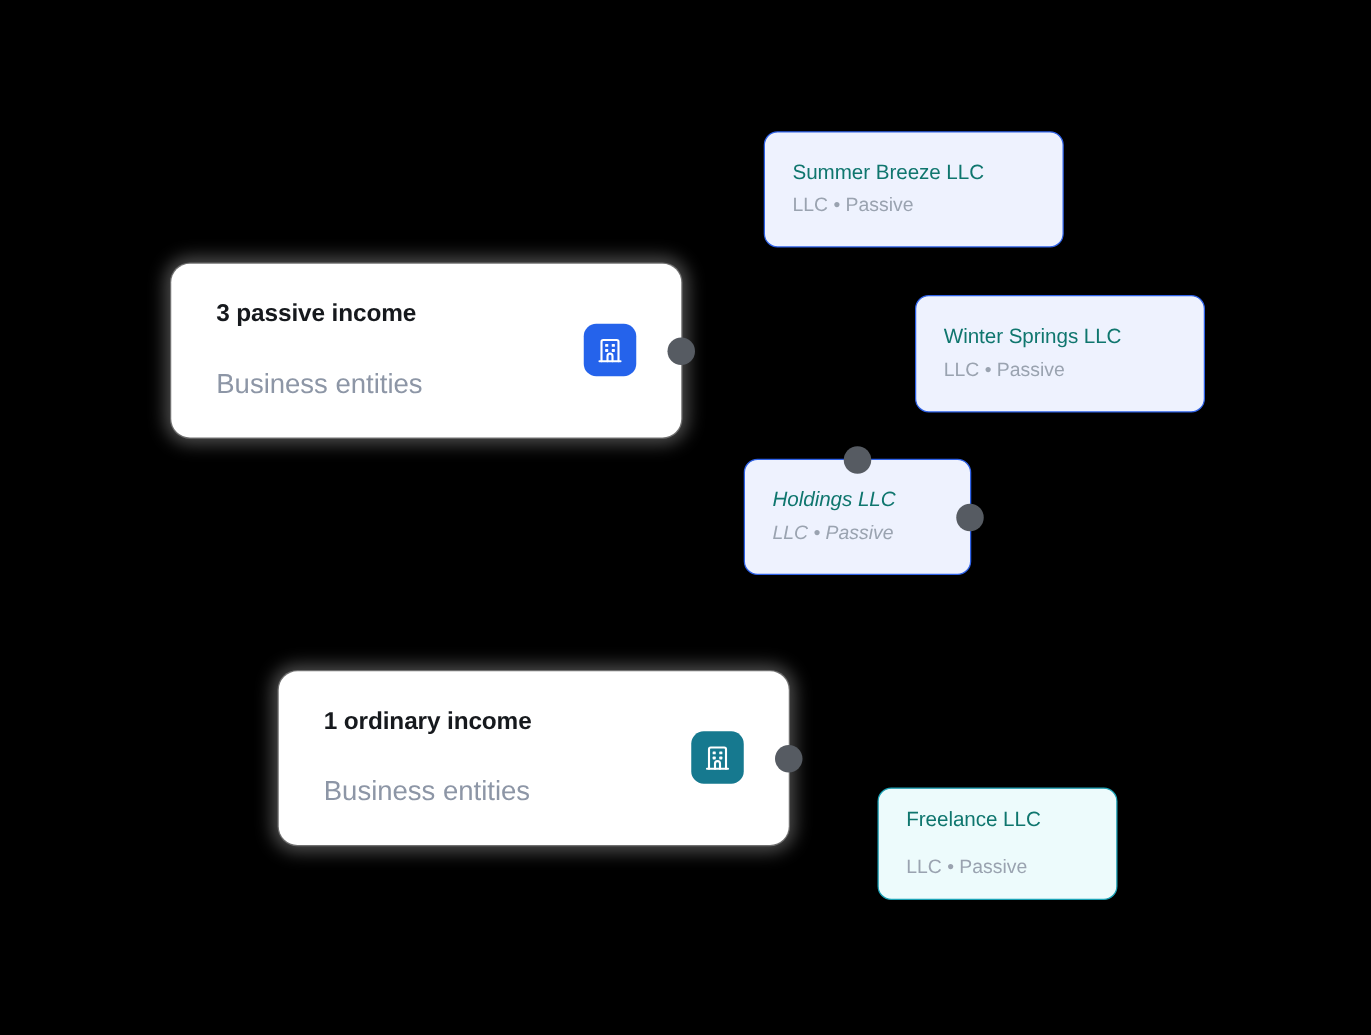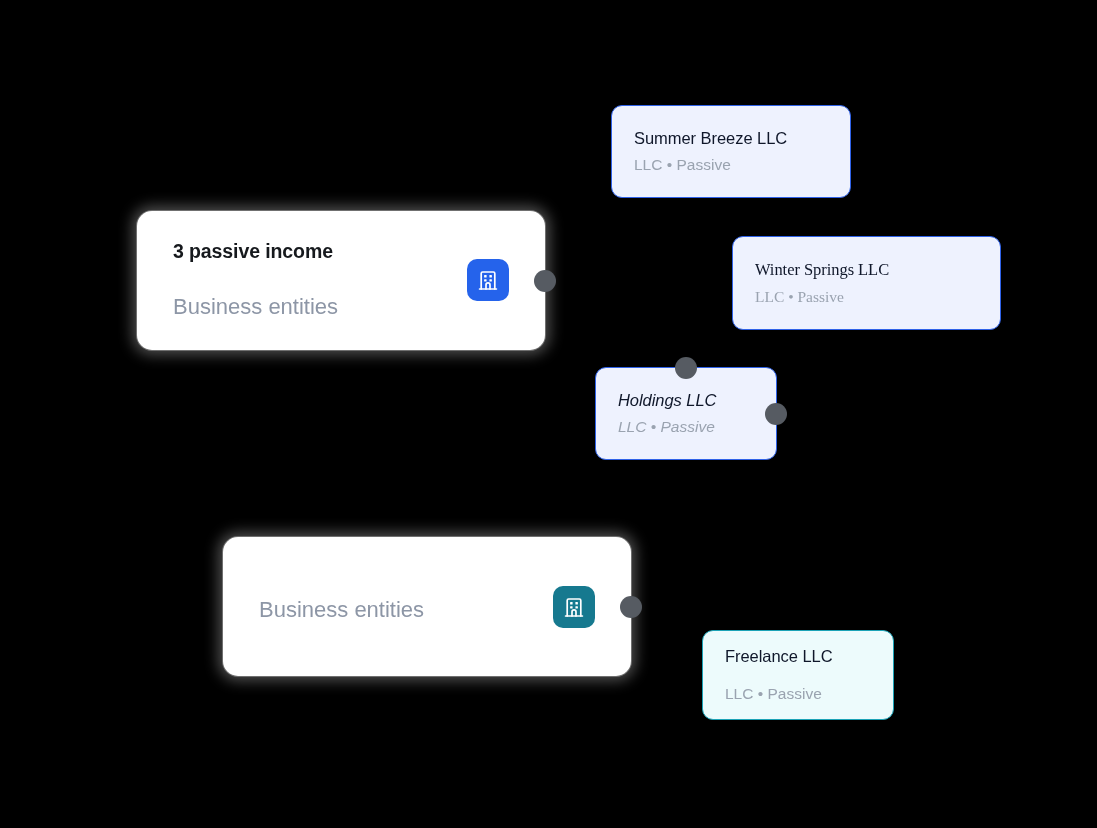--- a/index.html
+++ b/index.html
@@ -96,21 +96,21 @@
     border: 1.6px solid #2f62e8;
   }
   .entity-node.ordinary {
     background: #edfbfc;
     border: 1.6px solid #1ba3b7;
     gap: 11px;
   }
   .entity-title {
     font-size: 16.5px;
     font-weight: 500;
-    color: #0f172a;
+    color: #0f766e;
     line-height: 1.3;
     letter-spacing: -0.05px;
     white-space: nowrap;
   }
   .entity-sub {
     font-size: 15.5px;
     font-weight: 400;
     color: #9aa3b0;
     line-height: 1.3;
     margin-top: 6px;
@@ -149,41 +149,42 @@
             <rect x="13.4" y="11.2" width="2.5" height="2.3" rx="0.5" fill="#ffffff"></rect>
             <path d="M10 21v-4.1a2 2 0 0 1 4 0V21" stroke="#ffffff" stroke-width="1.7" stroke-linecap="round" stroke-linejoin="round"></path>
           </svg>
         </div>
       </div>
       <div class="handle right"></div>
     </div>
     <div class="group-node" style="left: 223px; top: 537px; width: 408px; height: 139px;">
       <div class="group-inner">
         <div class="group-text">
+          <div class="group-title">1 ordinary income</div>
           <div class="group-sub">Business entities</div>
         </div>
         <div class="icon-badge teal">
           <svg width="24" height="24" viewBox="0 0 24 24" fill="none" xmlns="http://www.w3.org/2000/svg" aria-hidden="true">
             <path d="M5.2 21V5.4A1.4 1.4 0 0 1 6.6 4h10.8a1.4 1.4 0 0 1 1.4 1.4V21" stroke="#ffffff" stroke-width="1.7" stroke-linecap="round" stroke-linejoin="round"></path>
             <path d="M3.6 21h16.8" stroke="#ffffff" stroke-width="1.7" stroke-linecap="round"></path>
             <rect x="8.1" y="7.1" width="2.5" height="2.3" rx="0.5" fill="#ffffff"></rect>
             <rect x="13.4" y="7.1" width="2.5" height="2.3" rx="0.5" fill="#ffffff"></rect>
             <rect x="8.1" y="11.2" width="2.5" height="2.3" rx="0.5" fill="#ffffff"></rect>
             <rect x="13.4" y="11.2" width="2.5" height="2.3" rx="0.5" fill="#ffffff"></rect>
             <path d="M10 21v-4.1a2 2 0 0 1 4 0V21" stroke="#ffffff" stroke-width="1.7" stroke-linecap="round" stroke-linejoin="round"></path>
           </svg>
         </div>
       </div>
       <div class="handle right"></div>
     </div>
     <div class="entity-node passive" style="left: 611px; top: 105px; width: 240px; height: 93px;">
       <div class="entity-title">Summer Breeze LLC</div>
       <div class="entity-sub">LLC • Passive</div>
     </div>
-    <div class="entity-node passive" style="left: 732px; top: 236px; width: 269px; height: 94px; font-family: Liberation Serif, serif;">
+    <div class="entity-node passive" style="left: 732px; top: 236px; width: 232px; height: 94px;">
       <div class="entity-title">Winter Springs LLC</div>
       <div class="entity-sub">LLC • Passive</div>
     </div>
     <div class="entity-node passive" style="left: 595px; top: 367px; width: 182px; height: 93px; font-style: italic;">
       <div class="entity-title">Holdings LLC</div>
       <div class="entity-sub">LLC • Passive</div>
       <div class="handle top"></div>
       <div class="handle right"></div>
     </div>
     <div class="entity-node ordinary" style="left: 702px; top: 630px; width: 192px; height: 90px;">

